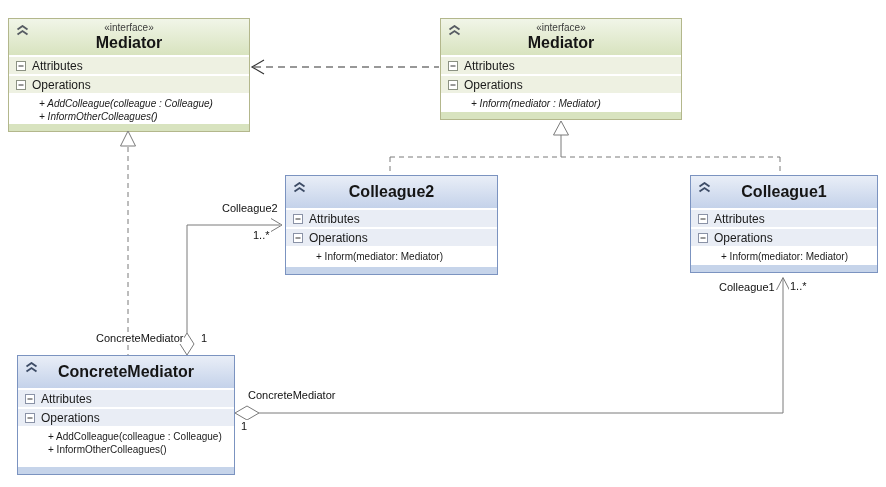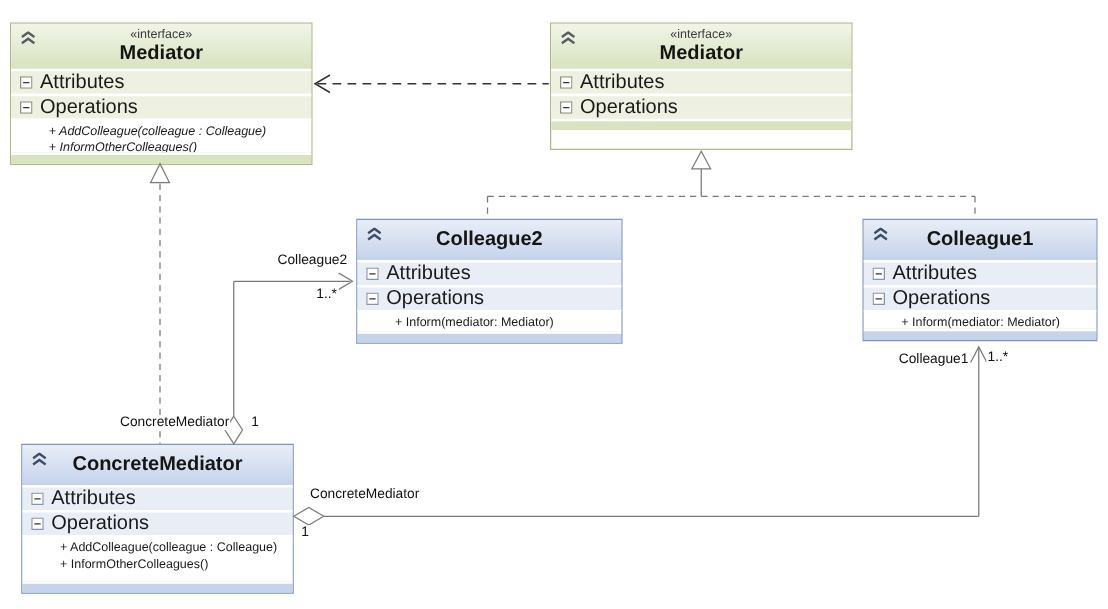--- a/index.html
+++ b/index.html
@@ -19,21 +19,21 @@
   .green .hdr{background:linear-gradient(#f1f5e8,#d8e3bf);}
   .blue  .hdr{background:linear-gradient(#e9eef7,#c4d2ea);}
   .hdr2{height:36px;}
   .hdr1{height:32px;}
   .chev{position:absolute;left:7px;top:6px;line-height:0;cursor:pointer;}
   .hdr-text{text-align:center;line-height:1.15;}
   .stereo{font-size:10px;color:#3c3c3c;}
   .title{font-size:16px;font-weight:bold;color:#151515;}
   .row{
     flex:0 0 19px;display:flex;align-items:center;gap:6px;padding-left:7px;
-    border-top:2px solid #fff;box-sizing:border-box;font-size:16px;
+    border-top:2px solid #fff;box-sizing:border-box;font-size:12px;
   }
   .green .row{background:#eef1e2;}
   .blue  .row{background:#e9edf5;}
   .ops{flex:1 1 auto;background:#fff;border-top:2px solid #fff;padding:2px 2px 0 30px;overflow:hidden;}
   .op{font-size:10px;line-height:13px;white-space:nowrap;}
   .ops.it .op{font-style:italic;}
   .strip{flex:0 0 7px;border-top:2px solid #fff;}
   .green .strip{background:#d8e3bf;}
   .blue  .strip{background:#c6d4ea;}
   
@@ -102,20 +102,23 @@
           </svg></span>
       <span>Attributes</span>
     </div>
     <div class="row">
       <span style="line-height:0"><svg width="10" height="10">
             <rect x="0.5" y="0.5" width="9" height="9" fill="#fff" stroke="#8b9183"></rect>
             <line x1="2.5" y1="5" x2="7.5" y2="5" stroke="#333"></line>
           </svg></span>
       <span>Operations</span>
     </div>
+    <div class="ops it">
+      <div class="op">+ Inform(mediator : Mediator)</div>
+    </div>
     <div class="strip"></div>
   </div>
 
   <div class="ubox blue" style="left:285px;top:175px;width:213px;height:100px">
     <div class="hdr hdr1">
       <span class="chev">
         <svg width="13" height="11" viewBox="0 0 13 11">
             <path d="M1.5 4.6 L6.5 1 L11.5 4.6" fill="none" stroke="#3d4c66" stroke-width="1.8"></path>
             <path d="M1.5 9.6 L6.5 6 L11.5 9.6" fill="none" stroke="#3d4c66" stroke-width="1.8"></path>
           </svg>

